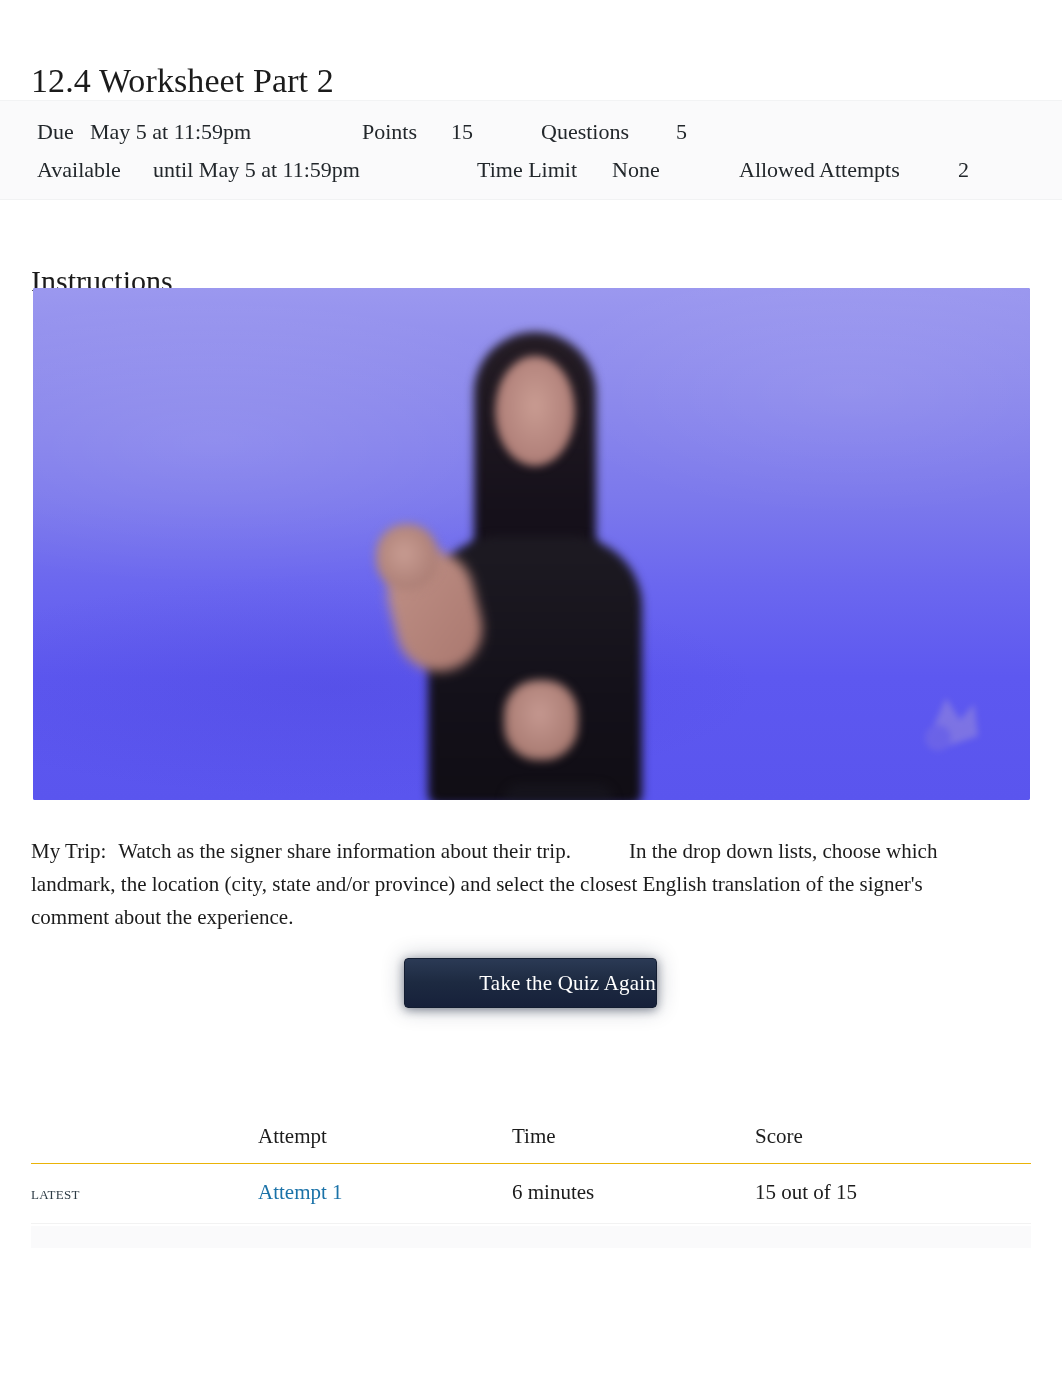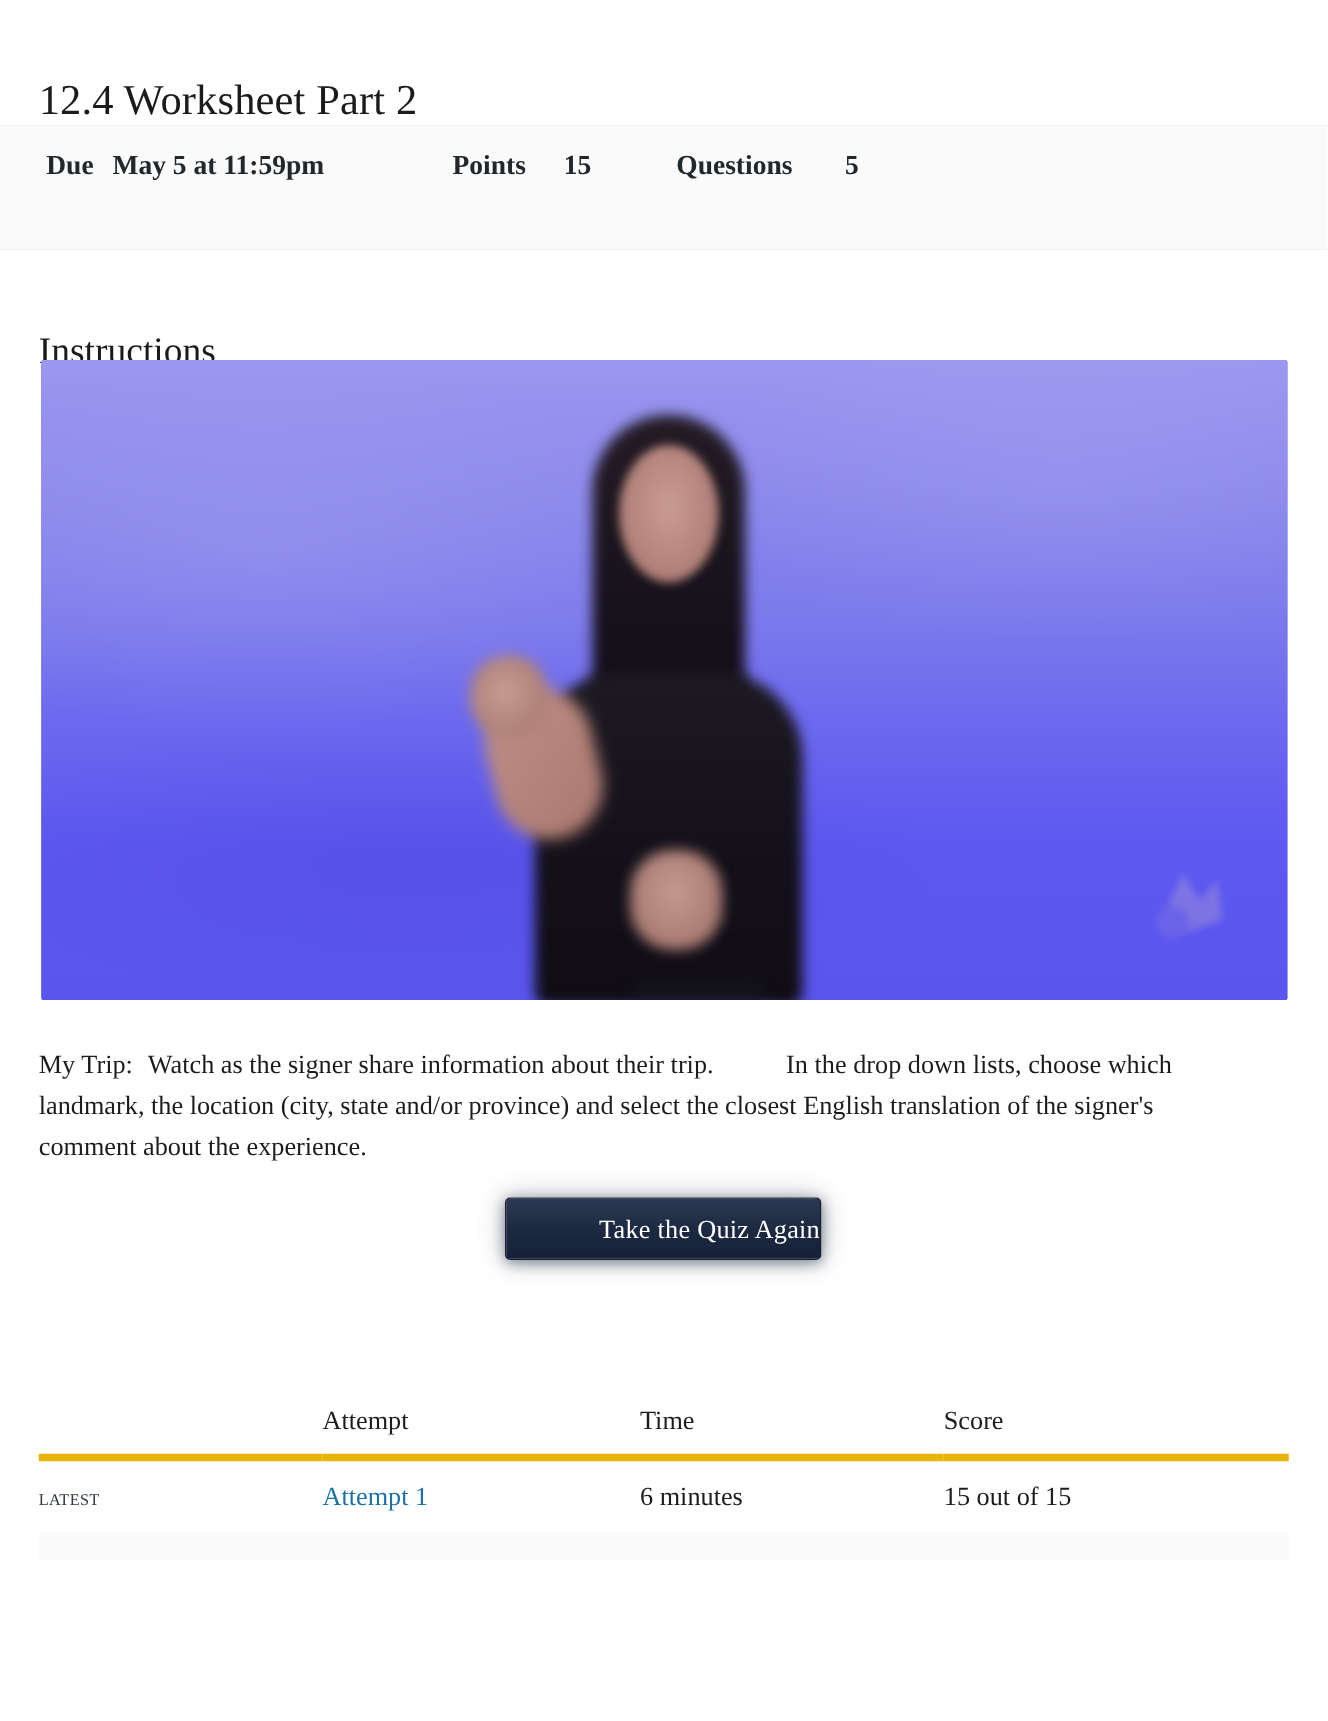--- a/index.html
+++ b/index.html
@@ -47,21 +47,20 @@
     border-top: 1px solid #f2f3f4;
     border-bottom: 1px solid #f1f2f3;
     box-sizing: border-box;
   }
   .meta-row {
     position: absolute;
     left: 0;
     width: 1062px;
     height: 38px;
     white-space: nowrap;
-    font-weight: bold;
   }
   .meta-row.row1 { top: 17px; }
   .meta-row.row2 { top: 55px; }
 
   .meta-cell {
     position: absolute;
     font-size: 22px;
     line-height: 28px;
     color: #22272b;
     white-space: nowrap;
@@ -259,21 +258,21 @@
     top: 1120px;
     width: 1000px;
     border-collapse: collapse;
     font-size: 21px;
   }
   .history-table th {
     font-weight: 400;
     color: #1c1c1c;
     text-align: left;
     padding: 4px 0 14px 0;
-    border-bottom: 6px solid #eab308;
+    border-bottom: 1px solid #eab308;
     margin-top: 26px;
   }
   .history-table td {
     padding: 16px 0 18px 0;
     color: #1c1c1c;
     border-bottom: 1px solid #f2f2f2;
     vertical-align: middle;
   }
   .col-kept    { width: 227px; }
   .col-attempt { width: 254px; }
@@ -310,20 +309,28 @@
 
     <div class="meta-row row1">
       <span class="meta-cell m-due-label">Due</span>
       <span class="meta-cell m-due-value">May 5 at 11:59pm</span>
       <span class="meta-cell m-points-label">Points</span>
       <span class="meta-cell m-points-value">15</span>
       <span class="meta-cell m-questions-label">Questions</span>
       <span class="meta-cell m-questions-value">5</span>
     </div>
 
+    <div class="meta-row row2">
+      <span class="meta-cell m-avail-label">Available</span>
+      <span class="meta-cell m-avail-value">until May 5 at 11:59pm</span>
+      <span class="meta-cell m-tl-label">Time Limit</span>
+      <span class="meta-cell m-tl-value">None</span>
+      <span class="meta-cell m-att-label">Allowed Attempts</span>
+      <span class="meta-cell m-att-value">2</span>
+    </div>
 
   </div>
 
   <h2 class="section-heading instructions-heading">Instructions</h2>
 
   <div class="video-wrap">
     <div class="video-bg"></div>
 
     <div class="signer">
       <div class="signer-hair"></div>

